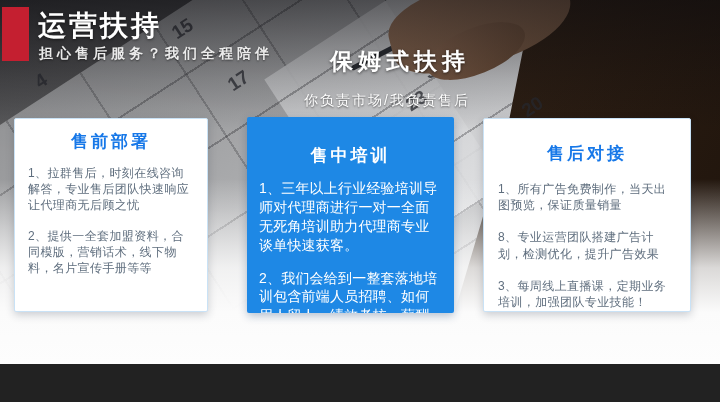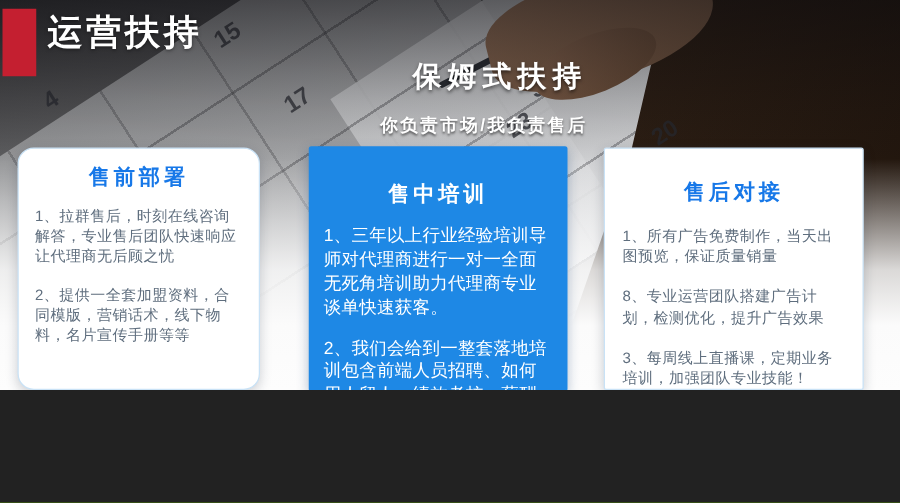--- a/index.html
+++ b/index.html
@@ -1,18 +1,18 @@
 <!DOCTYPE html>
 <html><head>
 <meta charset="utf-8">
 <style>
   * { margin:0; padding:0; box-sizing:border-box; }
   html,body { background:#222; }
   .stage {
-    position:relative; width:720px; height:312px; overflow:hidden;
+    position:relative; width:720px; height:364px; overflow:hidden;
     font-family:"Liberation Sans", sans-serif; background:#4d7c0f;
   }
 
   
   .bg { position:absolute; inset:0; overflow:hidden;
     background:linear-gradient(172deg,#3a3a3c 0%, #525254 22%, #737476 48%, #98989a 72%, #c4c4c6 88%);
   }
   .bg-sheet {
     position:absolute; left:-70px; top:30px; width:560px; height:430px;
     transform:rotate(-33deg); opacity:.85;
@@ -68,38 +68,38 @@
     letter-spacing:3px; text-shadow:0 1px 3px rgba(0,0,0,.5);
   }
   .hdr-sub {
     position:absolute; left:39px; top:45px; color:#ebebeb; font-size:14px; font-weight:600;
     letter-spacing:4px; text-shadow:0 1px 2px rgba(0,0,0,.5);
   }
 
   
   .hero { position:absolute; left:232px; top:46px; width:238px; text-align:right; color:#fff; }
   .hero h2 { font-size:23px; font-weight:bold; letter-spacing:5px; text-shadow:0 1px 3px rgba(0,0,0,.55); }
-  .hero p  { margin-top:15px; font-size:14px; font-weight:bold; letter-spacing:2px; text-shadow:0 1px 2px rgba(0,0,0,.55); }
+  .hero p  { margin-top:15px; font-size:14px; font-weight:normal; letter-spacing:2px; text-shadow:0 1px 2px rgba(0,0,0,.55); }
 
   
   .card { position:absolute; overflow:hidden; border-radius:2px; }
   .card h3 { text-align:center; font-size:17px; font-weight:bold; letter-spacing:3px; margin:11px 0 12px; }
   .card p  { line-height:1.35; margin-bottom:14px; }
   .card.light {
     background:#ffffff; border:1px solid #c9e2f6; color:#5f6e7e;
     box-shadow:0 3px 9px rgba(30,40,60,.22);
   }
   .card.light h3 { color:#1778e8; }
   .card.light p  { font-size:12px; letter-spacing:.4px; }
   .card.blue {
     background:#1e88e5; color:#ffffff; box-shadow:0 3px 9px rgba(20,60,110,.3);
   }
   .card.blue h3 { color:#fff; }
   .card.blue p  { font-size:14px; letter-spacing:.2px; }
-  .card-1 { left:14px;  top:118px; width:194px; height:194px; padding:0 13px;border-radius:13px; }
+  .card-1 { left:14px;  top:118px; width:194px; height:194px; padding:0 13px; }
   .card-2 { left:247px; top:117px; width:207px; height:196px; padding:16px 12px; }
   .card-3 { left:483px; top:118px; width:208px; height:194px; padding:12px 14px; }
   .card-3 p { margin-bottom:15px;margin-top:16px; }
 
   
   .footer { position:absolute; left:0; right:0; top:349px; text-align:center; }
   .footer p {
     font-family:"Liberation Serif", serif; font-weight:bold; font-size:24px;
     color:#14171d; letter-spacing:1px;
   }
@@ -122,20 +122,21 @@
     <span class="cal-num" style="left:522px; top:96px;">20</span>
     <div class="bg-pen"></div>
     <div class="bg-hand"></div>
     <div class="bg-thumb"></div>
     <div class="bg-topshade"></div>
     <div class="bg-fade"></div>
   </div>
 
   <div class="logo-block"></div>
   <h1 class="hdr-title">运营扶持</h1>
+  <p class="hdr-sub">担心售后服务？我们全程陪伴</p>
 
   <div class="hero">
     <h2>保姆式扶持</h2>
     <p>你负责市场/我负责售后</p>
   </div>
 
   <section class="card light card-1">
     <h3>售前部署</h3>
     <p>1、拉群售后，时刻在线咨询解答，专业售后团队快速响应让代理商无后顾之忧</p>
     <p>2、提供一全套加盟资料，合同模版，营销话术，线下物料，名片宣传手册等等</p>

